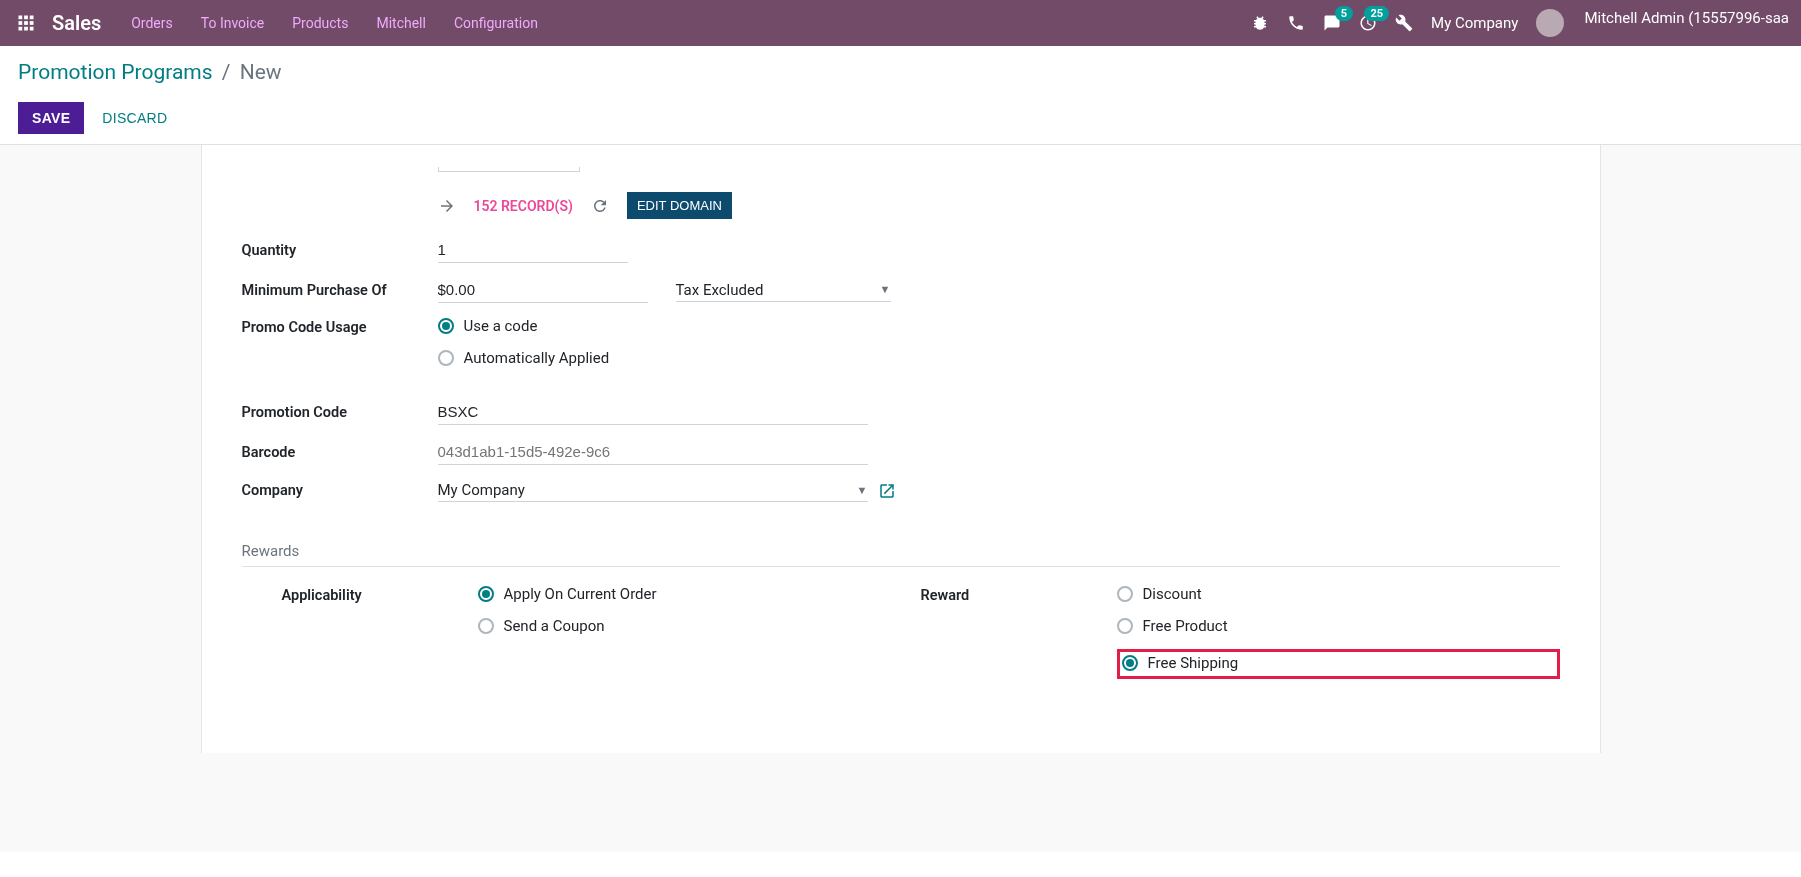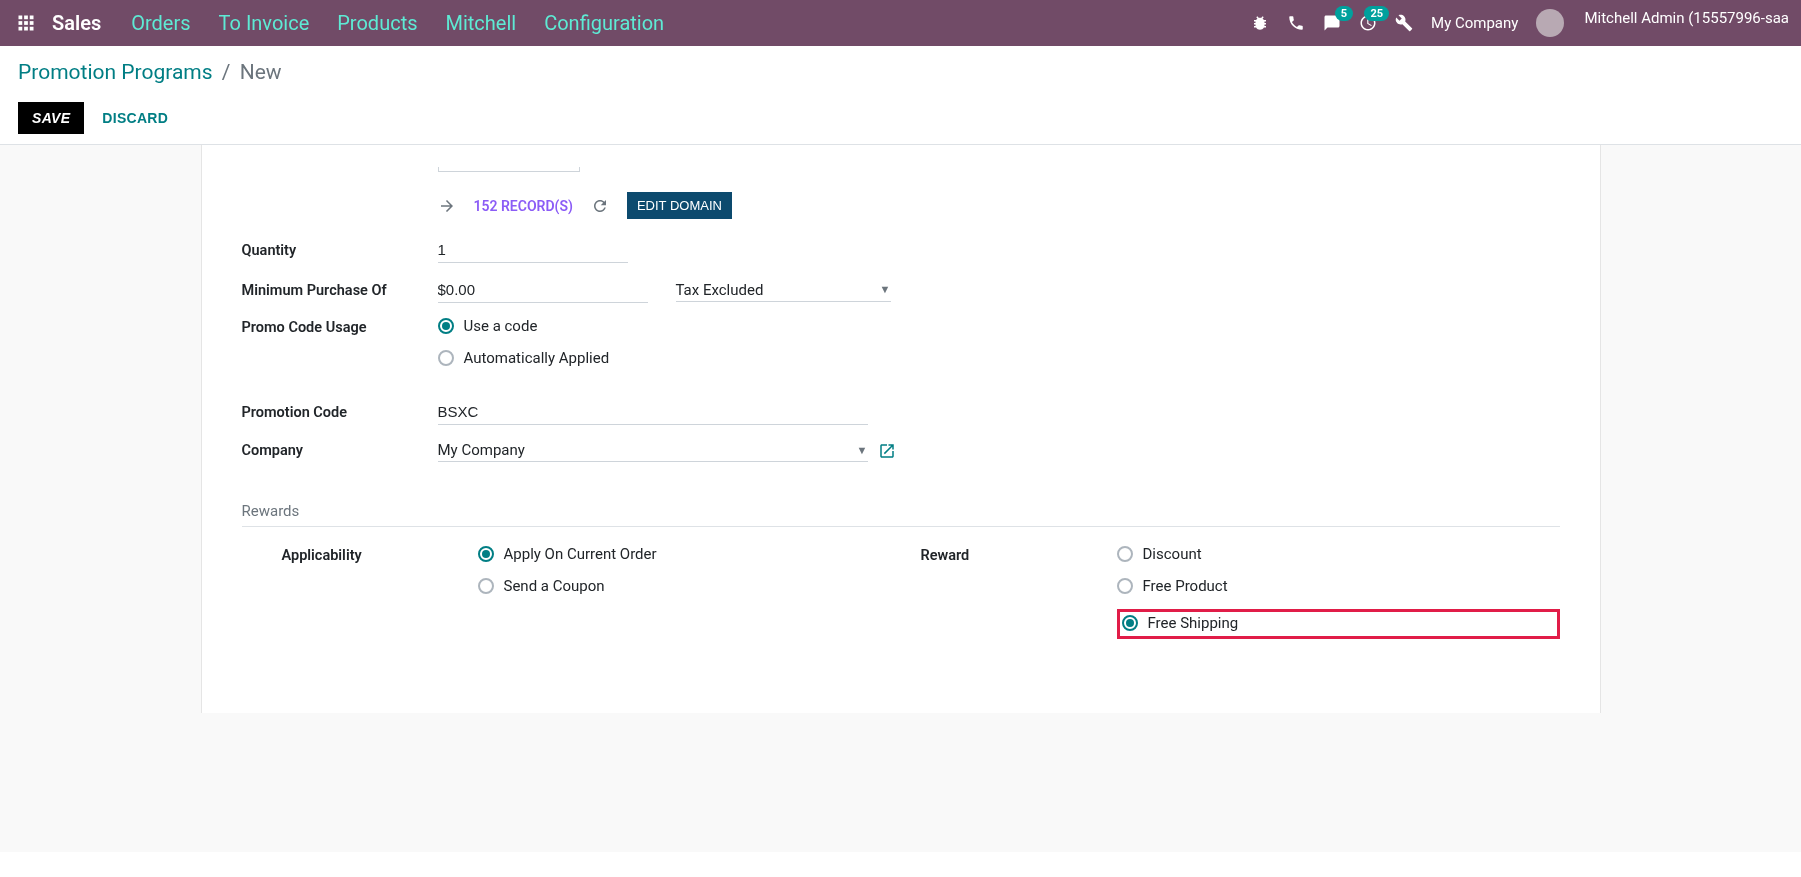--- a/index.html
+++ b/index.html
@@ -3,48 +3,48 @@
   <meta charset="utf-8">
   <style>
     * { box-sizing: border-box; margin: 0; padding: 0; }
     body { font-family: -apple-system, BlinkMacSystemFont, "Segoe UI", Roboto, "Helvetica Neue", Arial, sans-serif; font-size: 15px; color: #374151; background: #fff; }
 
     
     .topnav { background: #714B67; color: #fff; height: 46px; display: flex; align-items: center; padding: 0 12px; }
     .topnav .apps-icon { width: 28px; display: flex; align-items: center; justify-content: center; margin-right: 12px; }
     .topnav .brand { font-size: 20px; font-weight: 600; margin-right: 30px; }
     .topnav .menu { display: flex; gap: 28px; }
-    .topnav .menu-item { color: #5eead4; cursor: pointer; font-size: 20px; }
+    .topnav .menu-item { color: #f0abfc; cursor: pointer; font-size: 14px; }
     .topnav .spacer { flex: 1; }
     .topnav .right { display: flex; align-items: center; gap: 18px; }
     .topnav .icon-btn { color: #fff; display: flex; align-items: center; position: relative; }
     .topnav .badge { position: absolute; top: -8px; right: -12px; background: #00A09D; color: #fff; border-radius: 10px; font-size: 11px; font-weight: 700; padding: 1px 6px; }
     .topnav .company { color: #fff; font-size: 15px; }
     .topnav .user { display: flex; align-items: flex-start; gap: 20px; }
     .topnav .avatar { width: 28px; height: 28px; border-radius: 50%; background: #b8a9b3; display: inline-block; }
     svg.ico { width: 18px; height: 18px; fill: currentColor; }
 
     
     .control-panel { border-bottom: 1px solid #dee2e6; padding: 14px 18px 10px; }
     .breadcrumb { font-size: 21px; margin-bottom: 18px; }
     .breadcrumb .link { color: #017E84; cursor: pointer; }
     .breadcrumb .sep { color: #6c757d; margin: 0 4px; }
     .breadcrumb .current { color: #6c757d; }
     .cp-buttons { display: flex; gap: 18px; align-items: center; }
-    .btn-primary { background: #000000; color: #fff; border: none; padding: 8px 14px; font-size: 14px; font-weight: 600; cursor: pointer; text-transform: uppercase; letter-spacing: 0.3px; font-style: italic; }
-    .btn-secondary { background: none; border: none; color: #017E84; font-size: 14px; font-weight: 700; cursor: pointer; text-transform: uppercase; letter-spacing: 0.3px; }
+    .btn-primary { background: #4c1d95; color: #fff; border: none; padding: 8px 14px; font-size: 14px; font-weight: 600; cursor: pointer; text-transform: uppercase; letter-spacing: 0.3px; }
+    .btn-secondary { background: none; border: none; color: #017E84; font-size: 14px; font-weight: 400; cursor: pointer; text-transform: uppercase; letter-spacing: 0.3px; }
 
     
     .form-container { padding: 0 18px; overflow: auto; }
     .sheet-bg { background: #f9f9f9; min-height: calc(100vh - 170px);}
     .sheet { background: #fff; max-width: 1400px; margin: 0 auto; padding: 22px 40px 60px; border-left: 1px solid #e5e5e5; border-right: 1px solid #e5e5e5; }
 
     .records-row { display: flex; align-items: center; gap: 18px; margin-left: 196px; margin-bottom: 18px; }
     .arrow-icon { color: #6c757d; display: inline-flex; }
-    .records-link { color: #8b5cf6; font-weight: 600; font-size: 14px; cursor: pointer; }
+    .records-link { color: #ec4899; font-weight: 600; font-size: 14px; cursor: pointer; }
     .refresh-icon { color: #6c757d; cursor: pointer; display: inline-flex; }
     .btn-sm-primary { background: #0c4a6e; color: #fff; border: none; padding: 6px 10px; font-size: 13px; font-weight: 400; cursor: pointer; text-transform: uppercase; }
 
     .empty-box { margin-left: 196px; width: 142px; height: 5px; border: 1px solid #ced4da; border-top: none; margin-bottom: 20px; }
 
     .form-row { display: flex; align-items: center; margin-bottom: 14px; }
     .form-row.multi { align-items: flex-start; }
     .form-label { width: 196px; font-weight: 600; color: #212529; font-size: 14.5px; flex-shrink: 0; }
     .form-field { flex: 1; }
 
@@ -205,20 +205,26 @@
 
     <div style="height:18px;"></div>
 
     <div class="form-row">
       <div class="form-label">Promotion Code</div>
       <div class="form-field">
         <input class="input-text wide" value="BSXC" style="">
       </div>
     </div>
 
+    <div class="form-row">
+      <div class="form-label">Barcode</div>
+      <div class="form-field">
+        <input class="input-text wide placeholder" style="border-bottom: 1px solid rgb(206, 212, 218);" placeholder="043d1ab1-15d5-492e-9c6">
+      </div>
+    </div>
 
     <div class="form-row">
       <div class="form-label">Company</div>
       <div class="form-field" style="display:flex; align-items:center;">
         <div class="select-wrap wide">
           <span class="select-text">My Company</span>
           <span class="caret">▼</span>
         </div>
         <span class="ext-link">
           <svg class="ico" viewBox="0 0 24 24">

